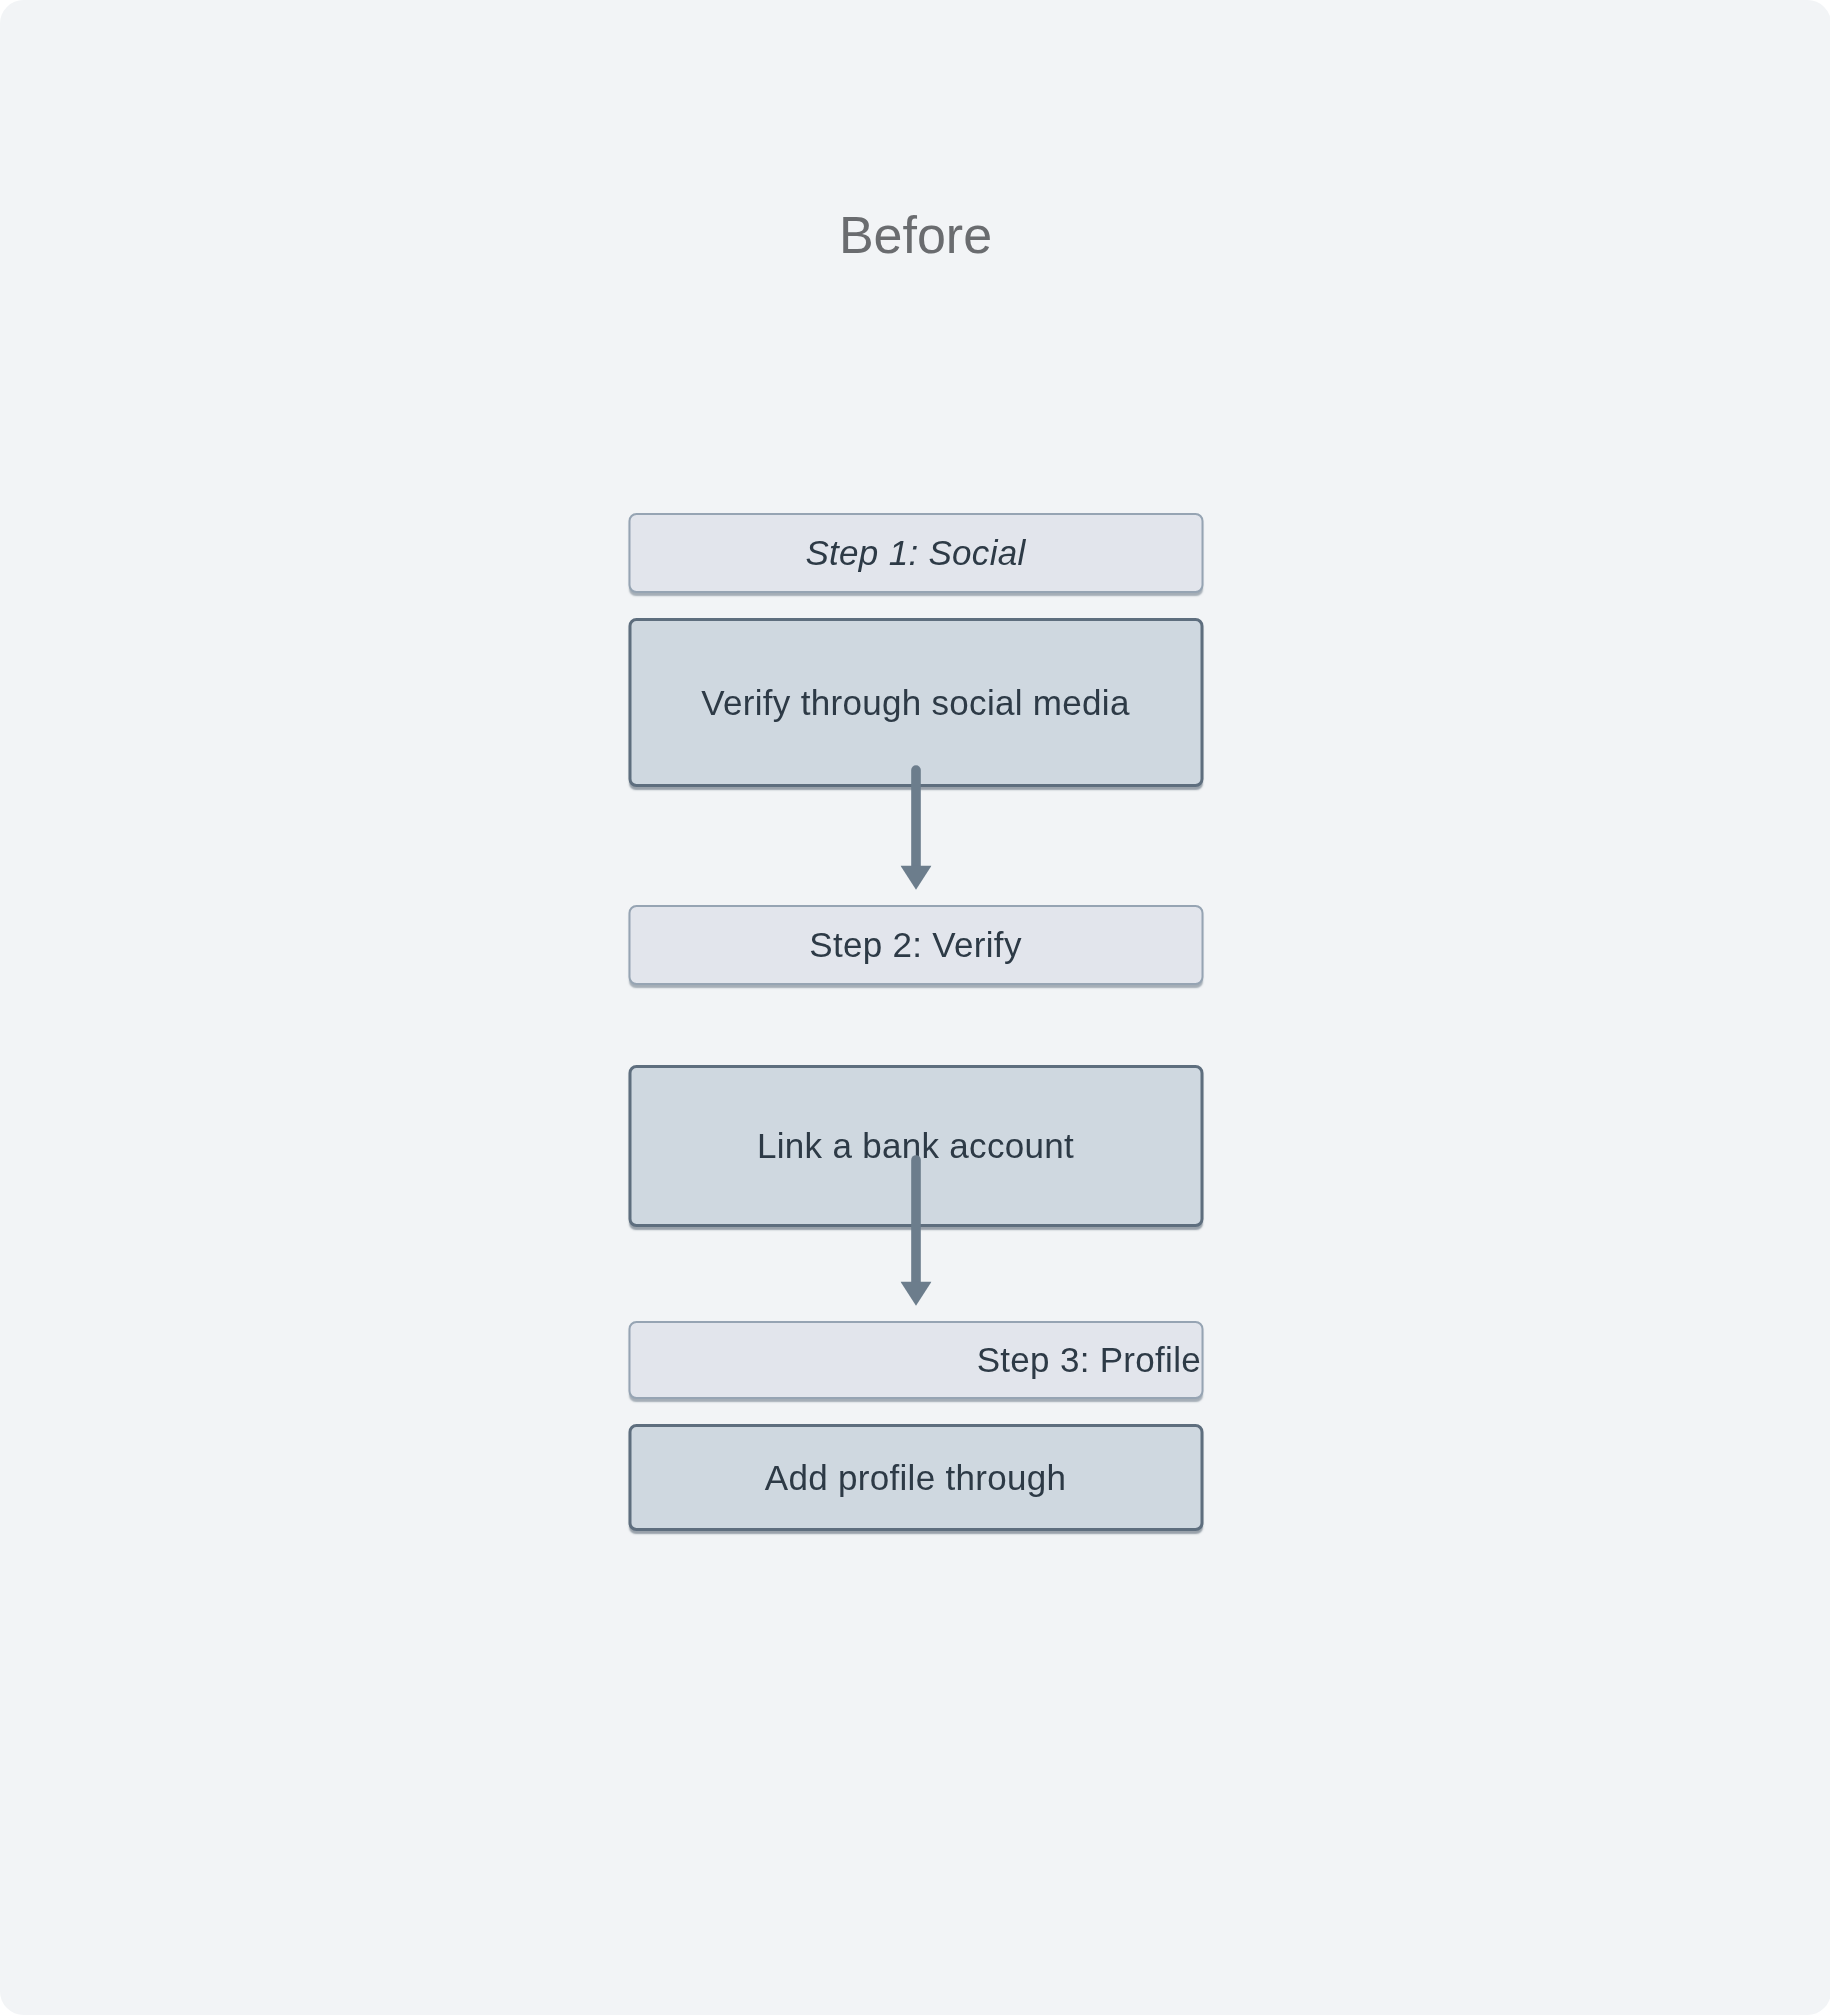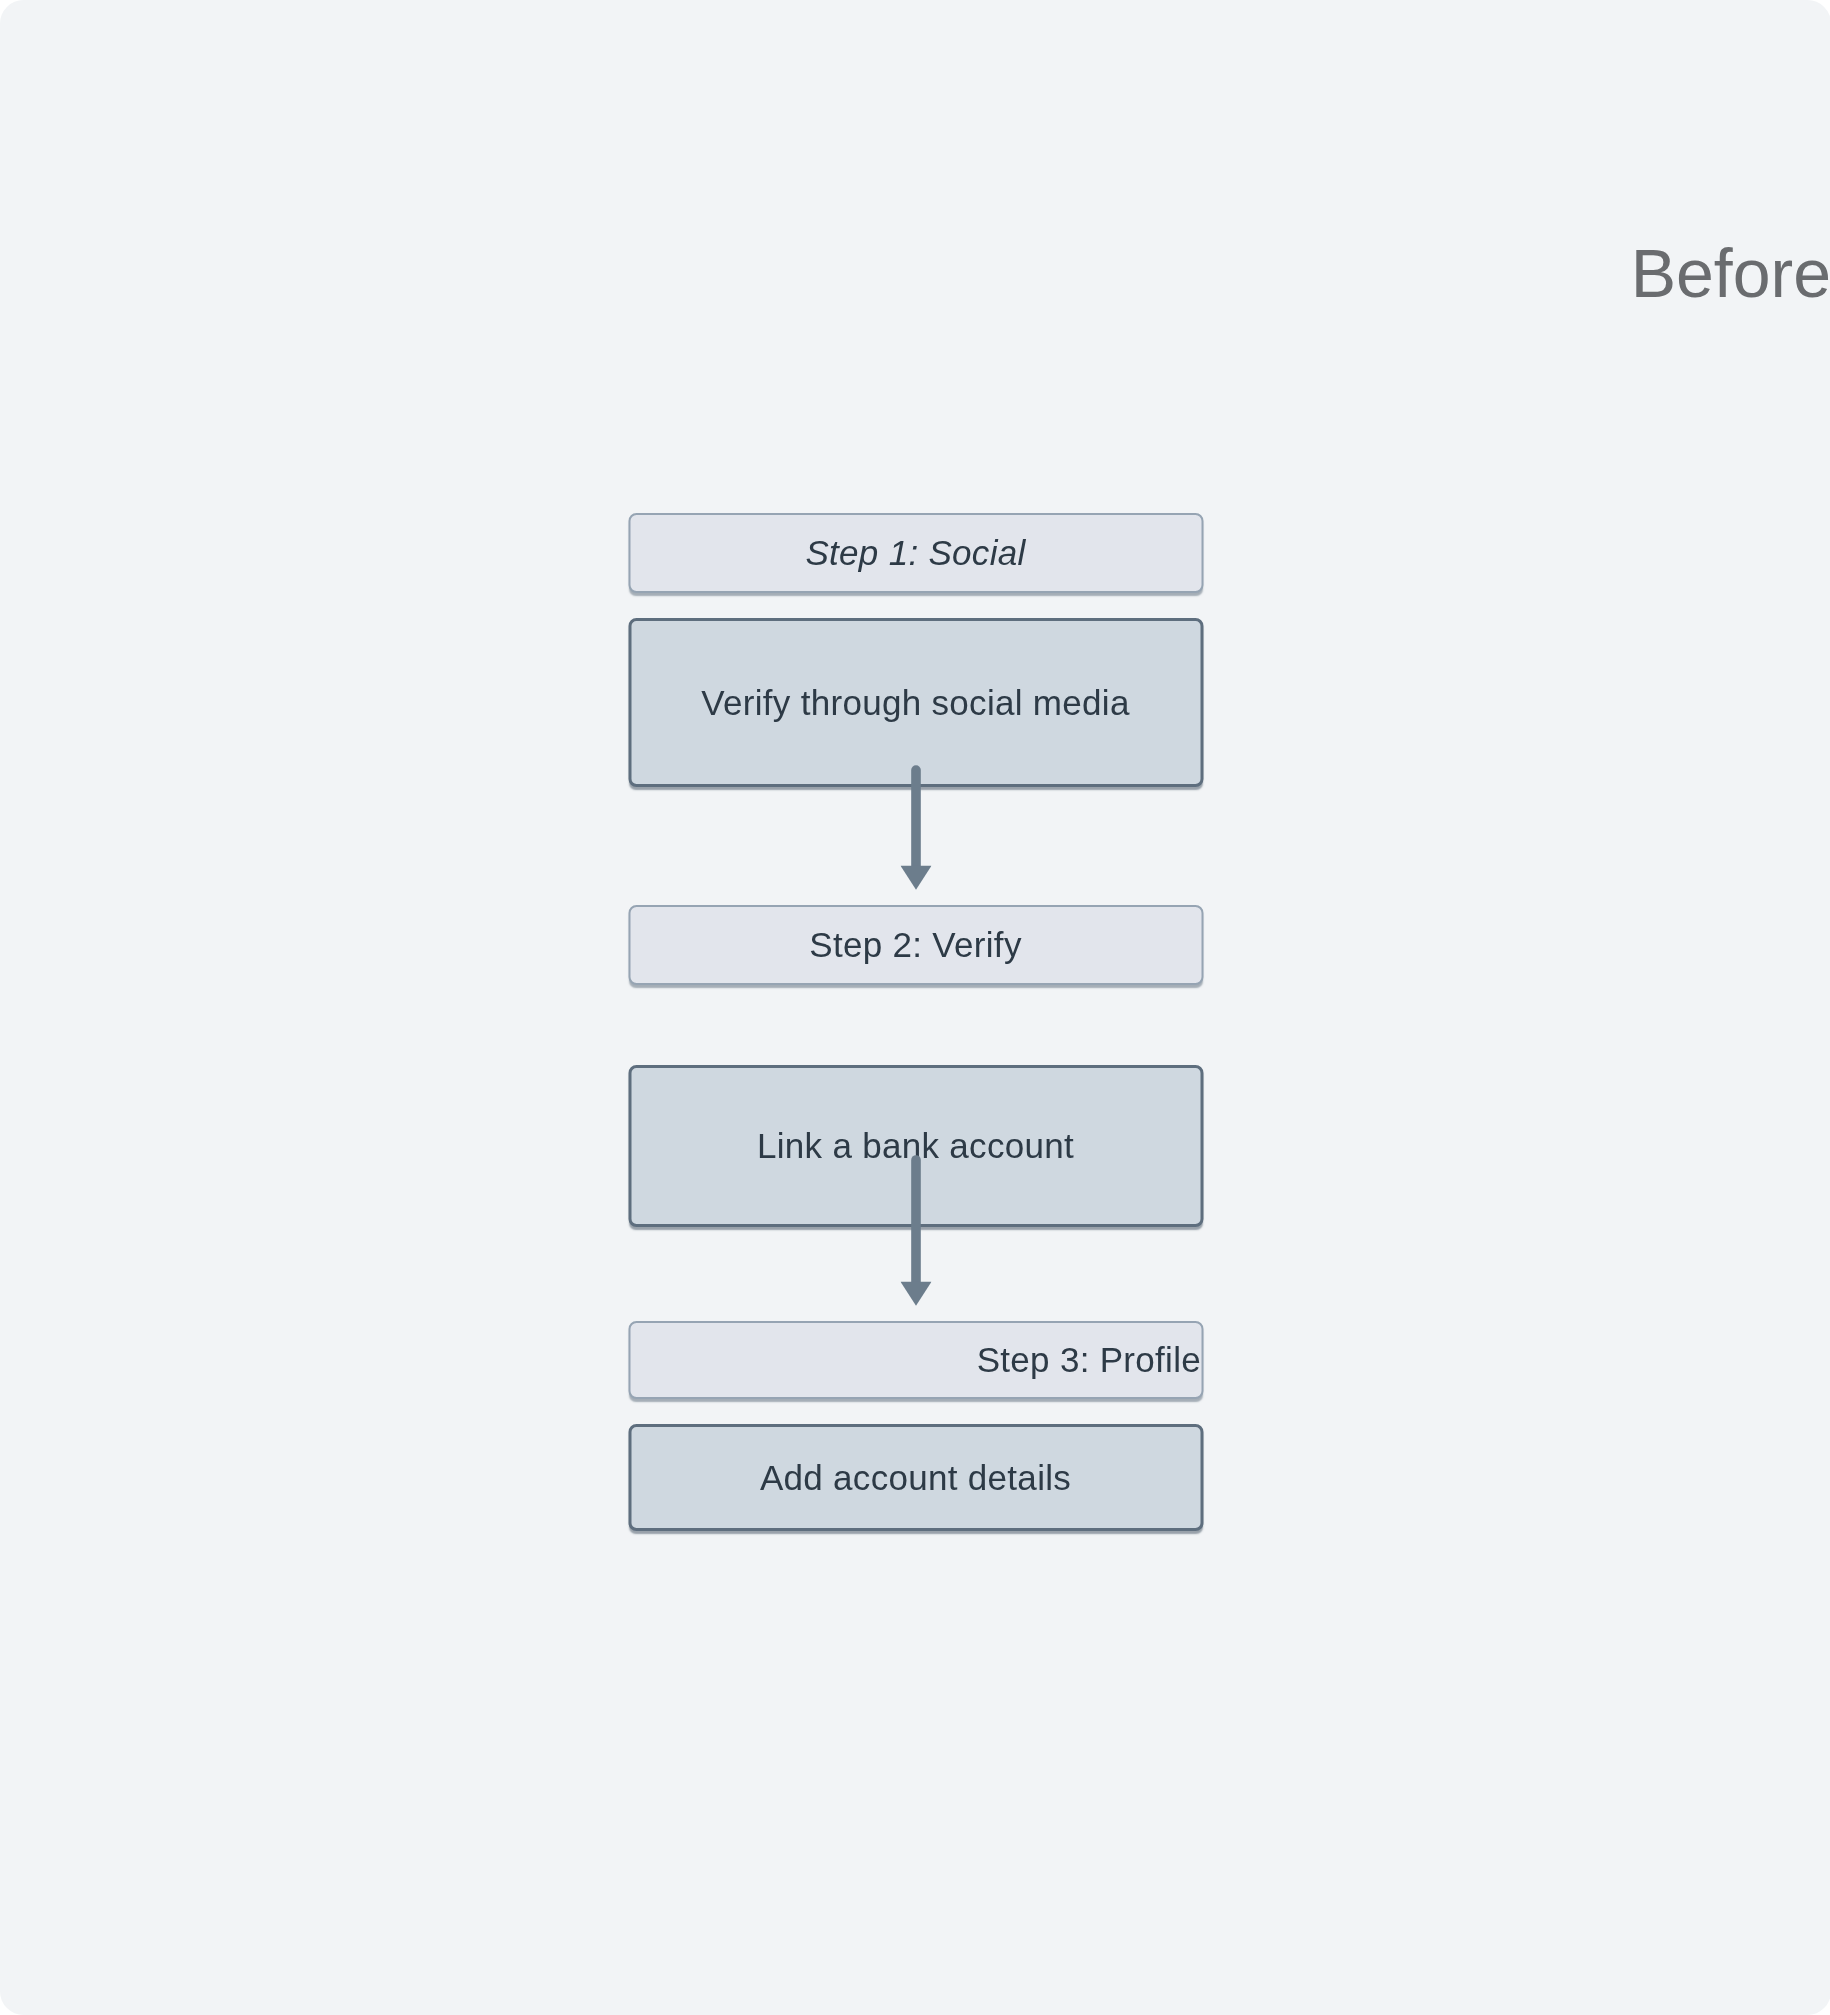--- a/index.html
+++ b/index.html
@@ -18,23 +18,23 @@
   .canvas {
     position: absolute;
     inset: 0;
     background: var(--canvas-bg, #f2f4f6);
     border-radius: 23.5px;
   }
   .diagram-title {
     position: absolute;
     left: 0;
     right: 0;
-    top: 233px;
-    text-align: right;
-    font-size: 68px;
+    top: 204px;
+    text-align: center;
+    font-size: 52px;
     line-height: 1.2;
     font-weight: 400;
     color: var(--title-color, #6a6c6f);
   }
   .box {
     position: absolute;
     left: 50%;
     transform: translateX(-50%);
     width: 575px;
     box-sizing: border-box;
@@ -105,18 +105,18 @@
 
     <svg class="arrow pos-arrow-2" width="31" height="151" viewBox="0 0 58 282" xmlns="http://www.w3.org/2000/svg">
       <rect x="20" y="0" width="18" height="251" rx="9" fill="currentColor"></rect>
       <polygon points="0,237 58,237 29,282" fill="currentColor"></polygon>
     </svg>
 
     <div class="box header-box pos-header-3">
       <span>Step 3: Profile</span>
     </div>
     <div class="box task-box pos-task-3">
-      <span>Add account details</span>
+      <span>Add profile through</span>
     </div>
 
   </div>
 </div>
 
 
 </body></html>

